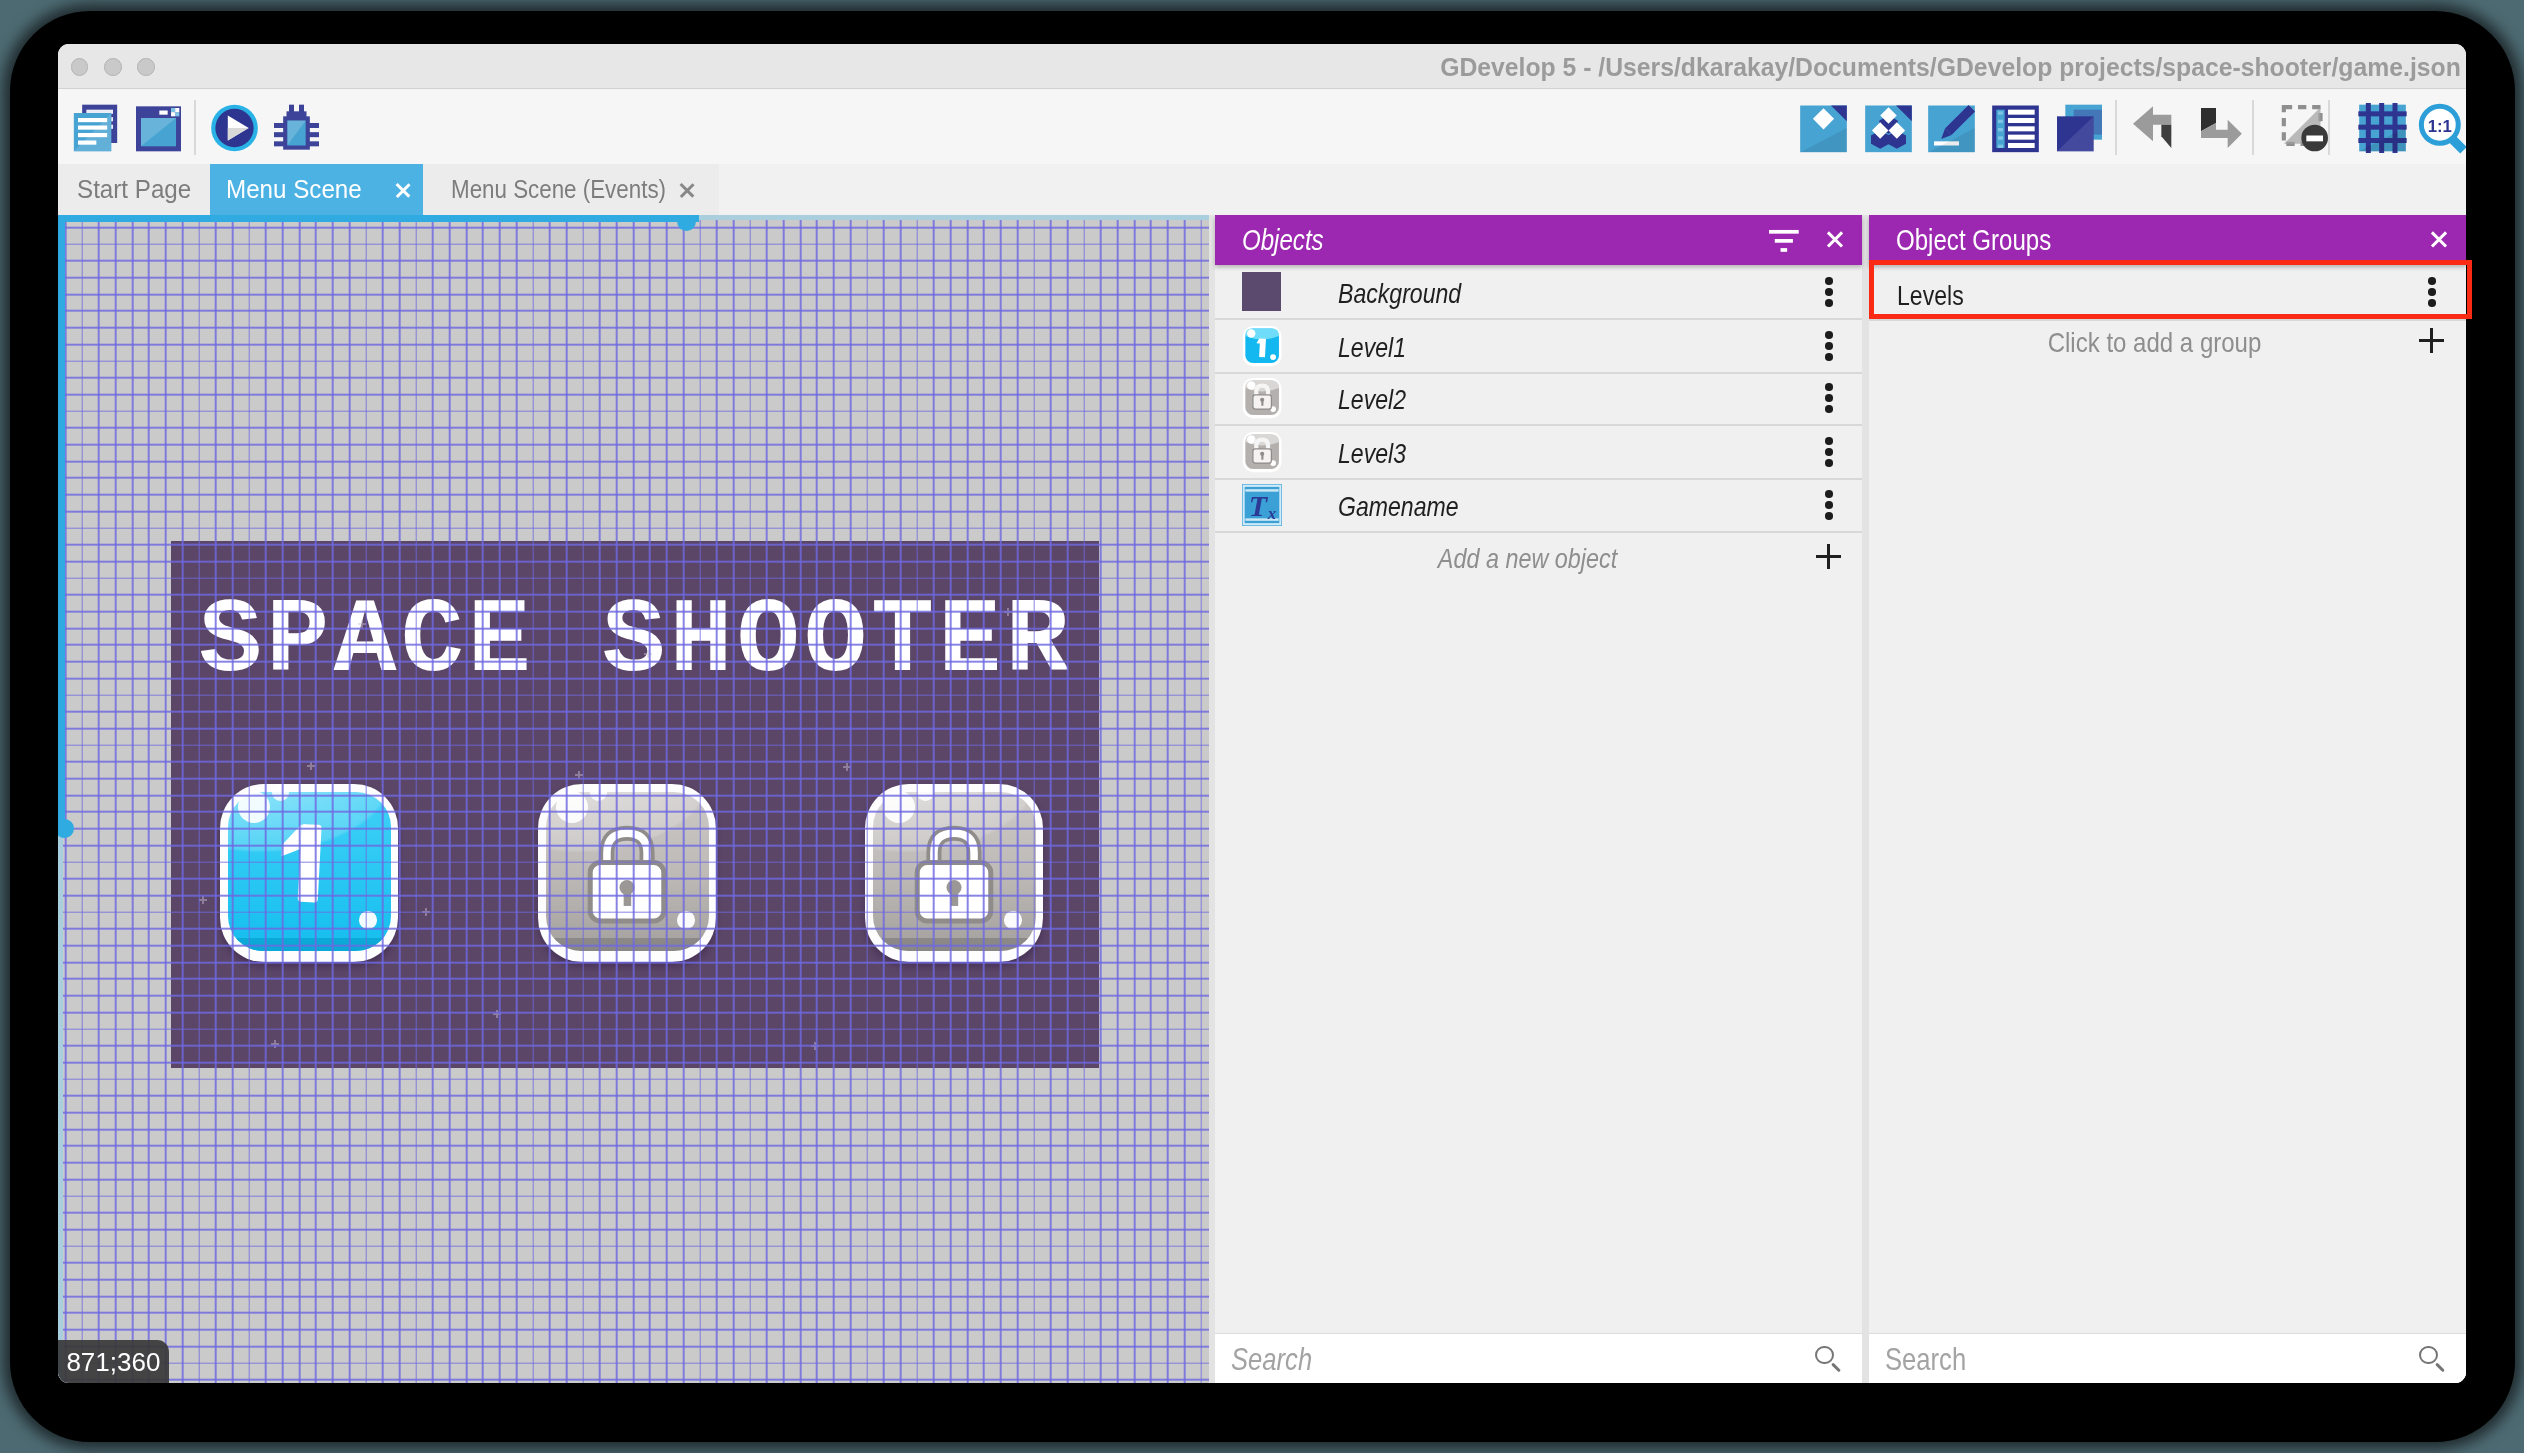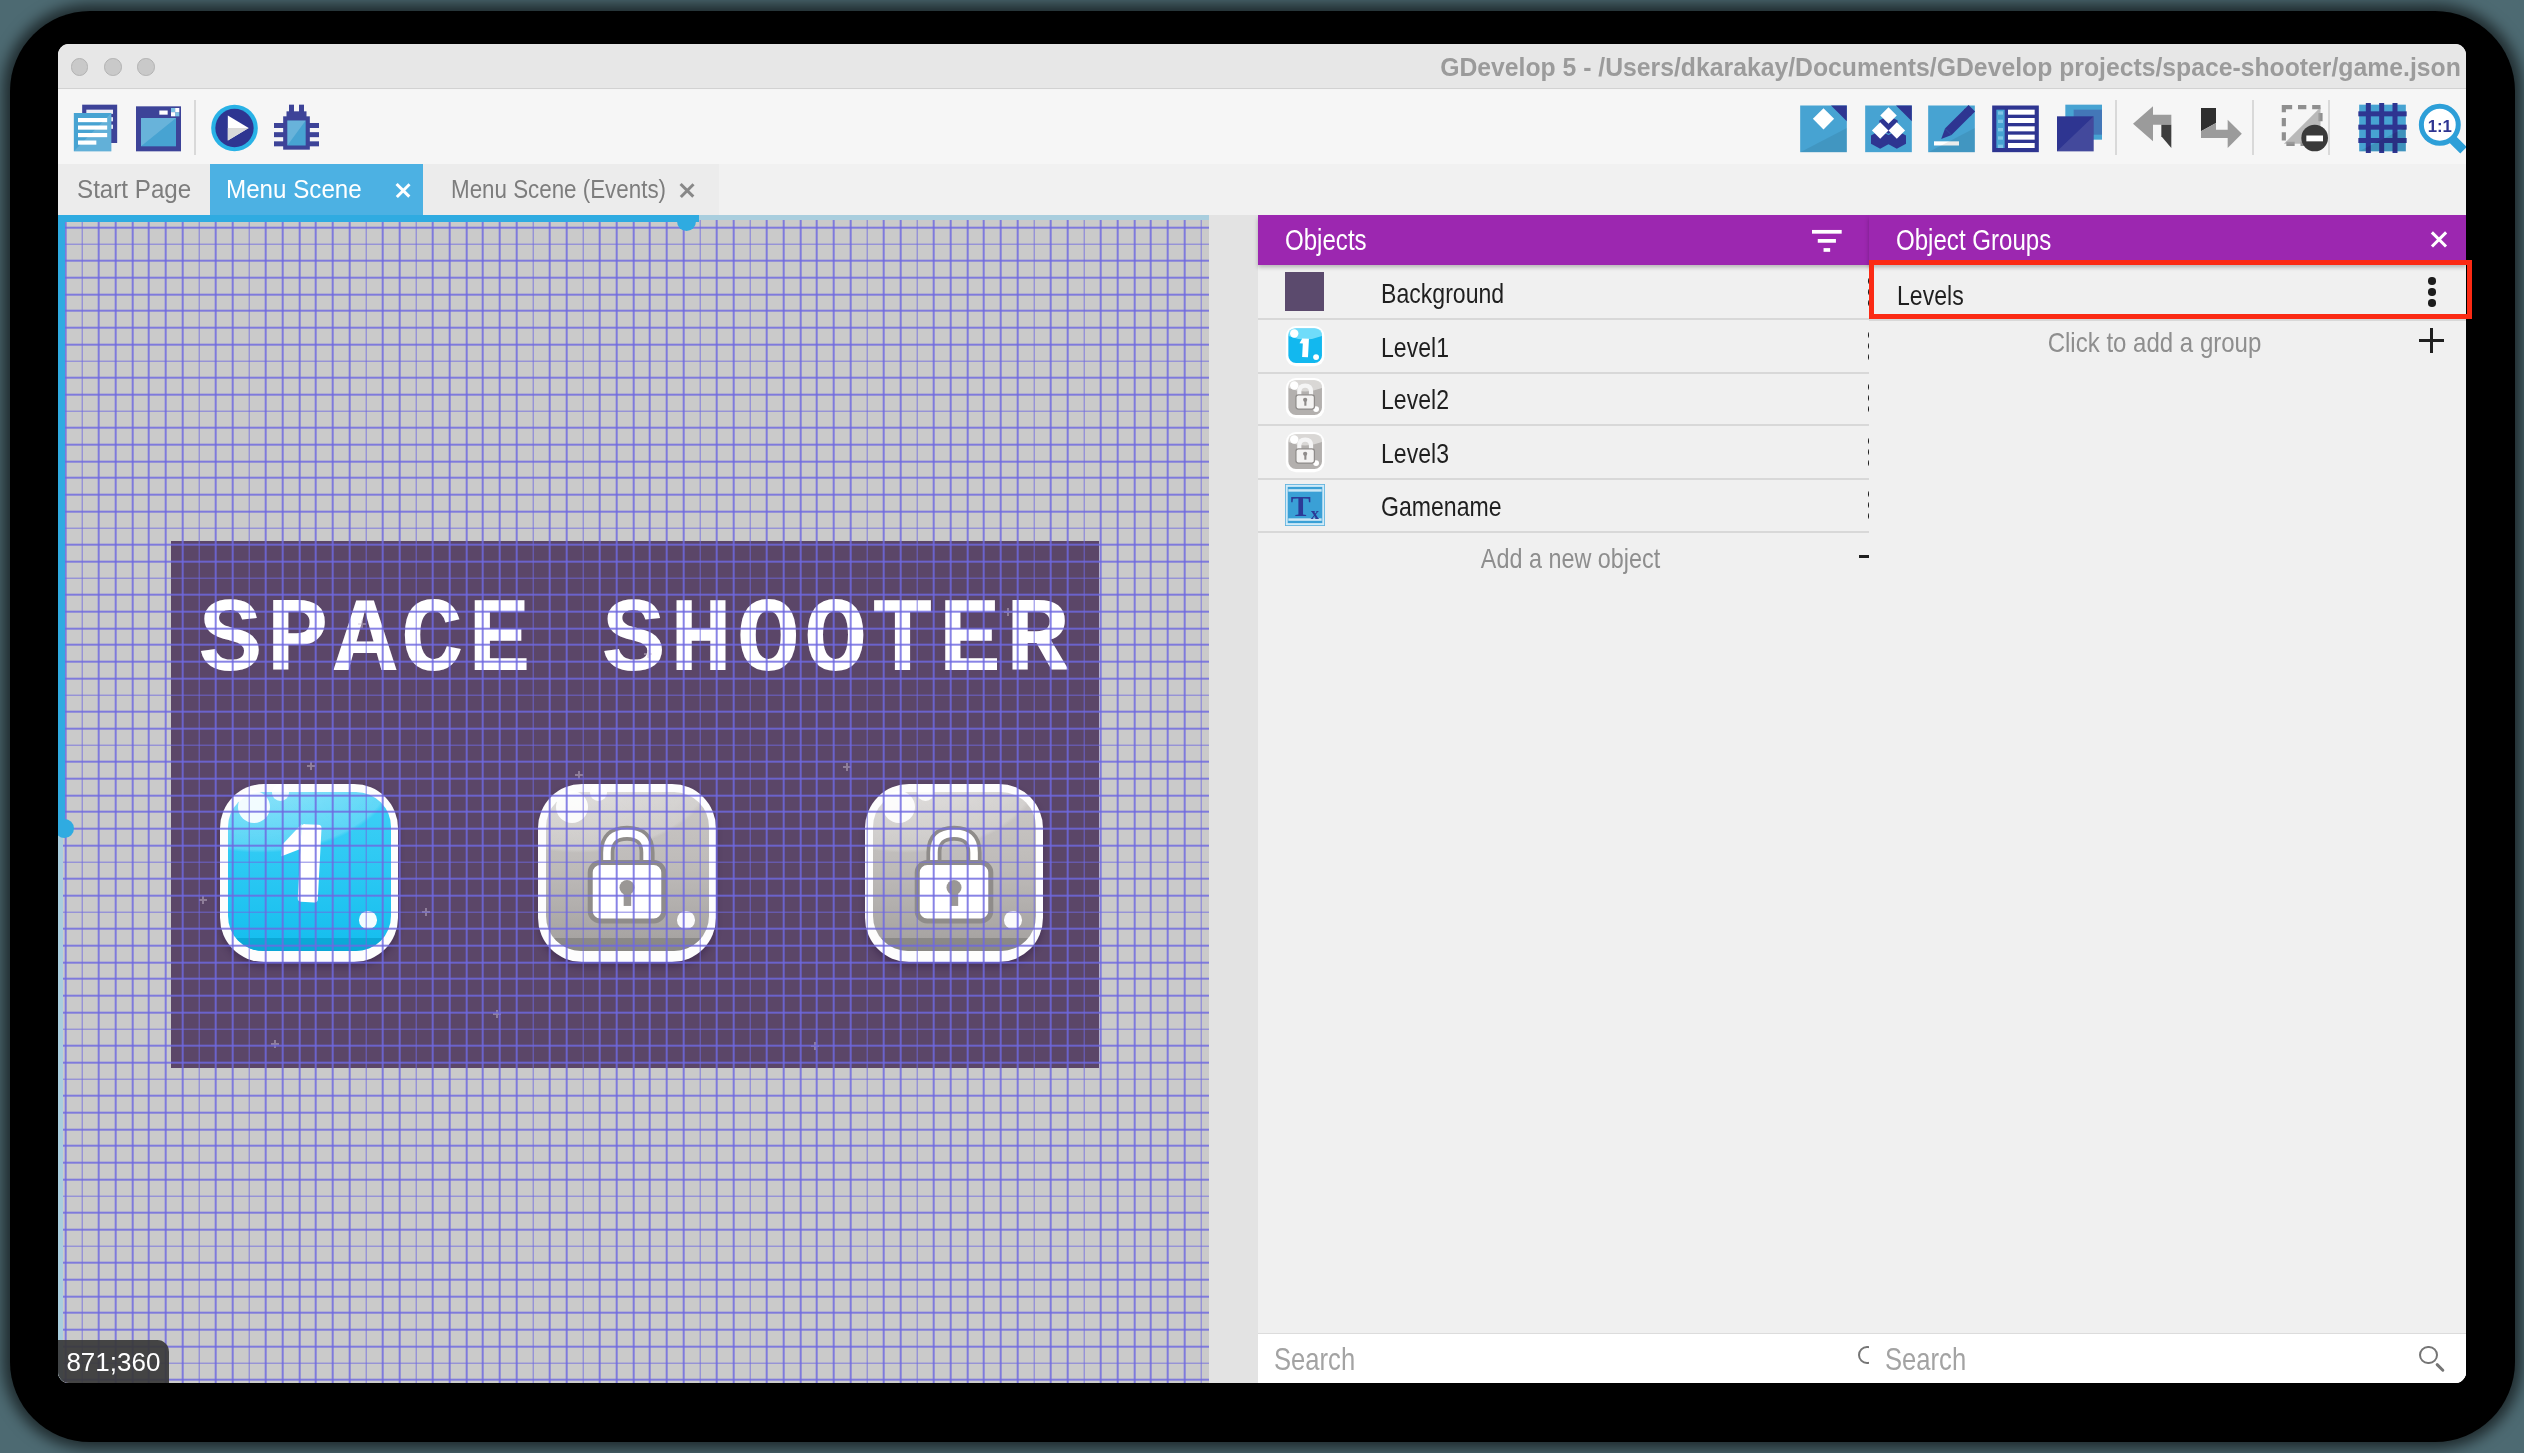--- a/index.html
+++ b/index.html
@@ -325,21 +325,21 @@
 
       <div class="selh" style="left:0; top:0; width:641px; height:6.7px;"></div>
       <div class="sell" style="left:641px; top:0; width:510px; height:5px;"></div>
       <div class="selh" style="left:0; top:0; width:6.7px; height:613px;"></div>
       <div class="sell" style="left:0; top:613px; width:5px; height:556px;"></div>
       <div class="shandle" style="left:619px; top:-3.3px;"></div>
       <div class="shandle" style="left:-3.3px; top:604px;"></div>
       <div id="badge">871;360</div>
     </div>
 
-    <div class="panel" style="left:1200px; width:647px;">
+    <div class="panel" style="left:1157px; width:647px;font-style:italic;">
       <div class="phead"><span class="pht">Objects</span>
         <svg style="position:absolute; right:60px; top:12.6px;" width="33" height="27" viewBox="0 0 40 32">
           <rect x="0" y="2" width="36" height="4.5" fill="#fff"></rect>
           <rect x="7" y="13" width="22" height="4.5" fill="#fff"></rect>
           <rect x="14" y="24" width="8" height="4.5" fill="#fff"></rect>
         </svg>
         <div class="xicon" style="right:18.4px; top:16.7px;"></div>
       </div>
       <div class="row-sep" style="top:103px;"></div>
       <div class="row-sep" style="top:157px;"></div>

